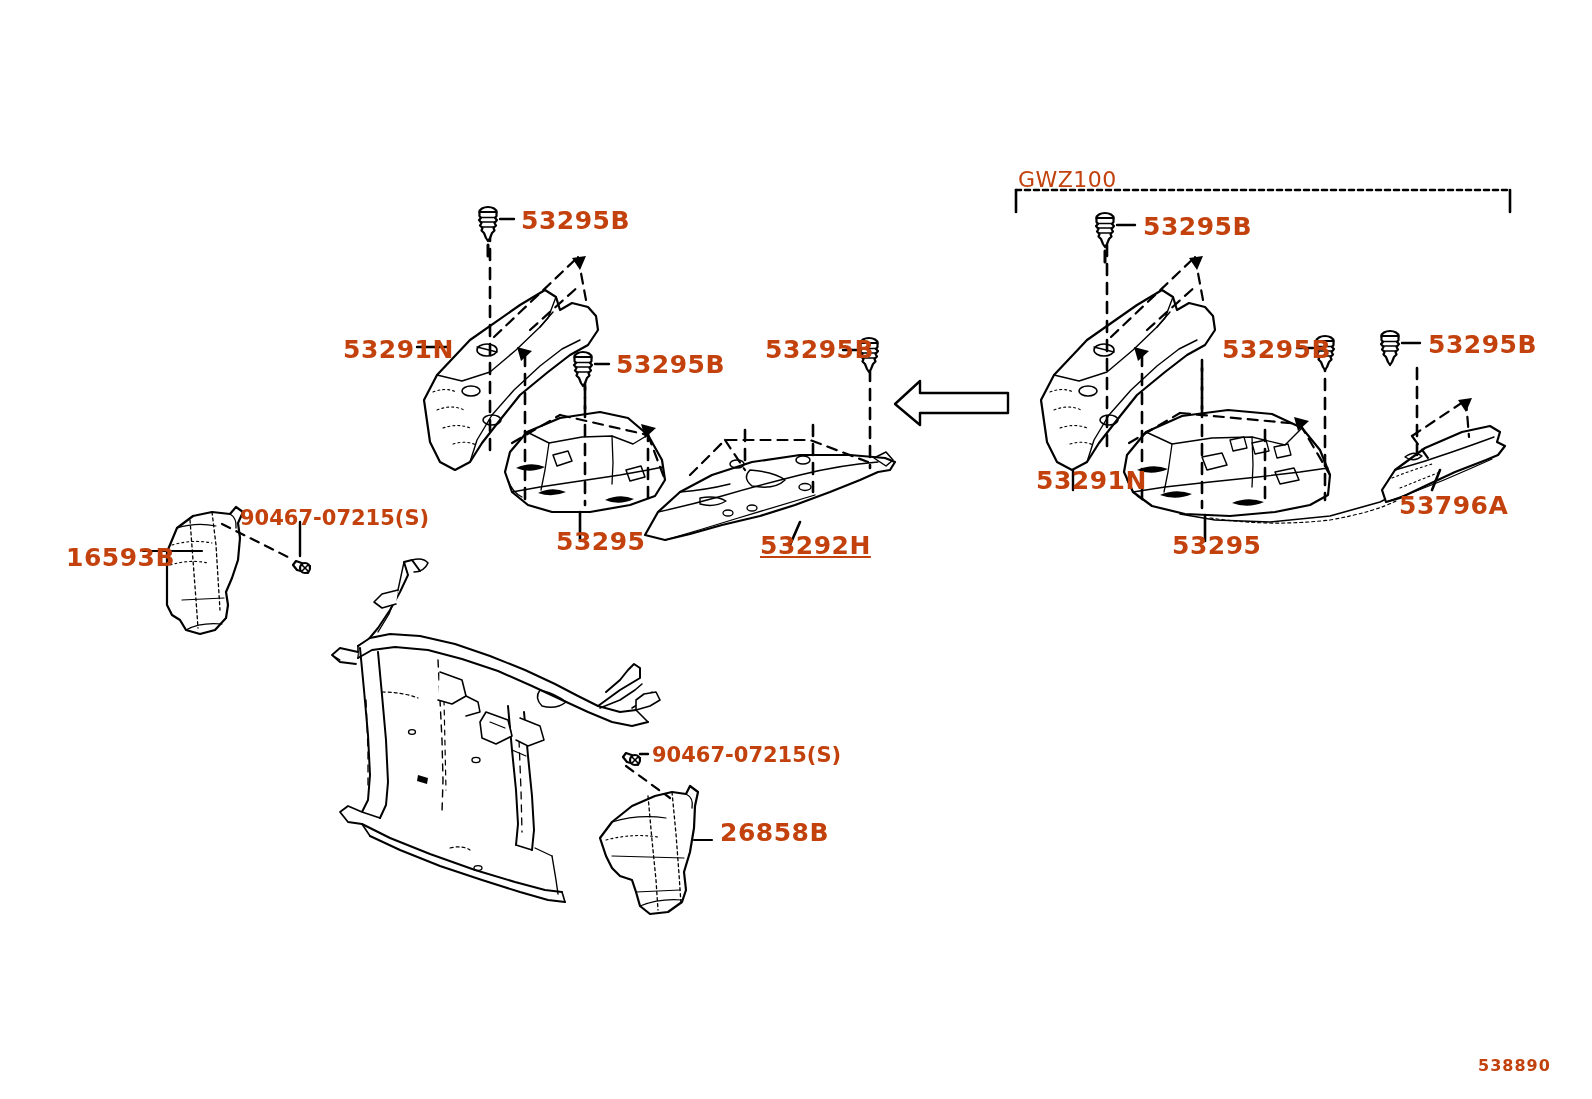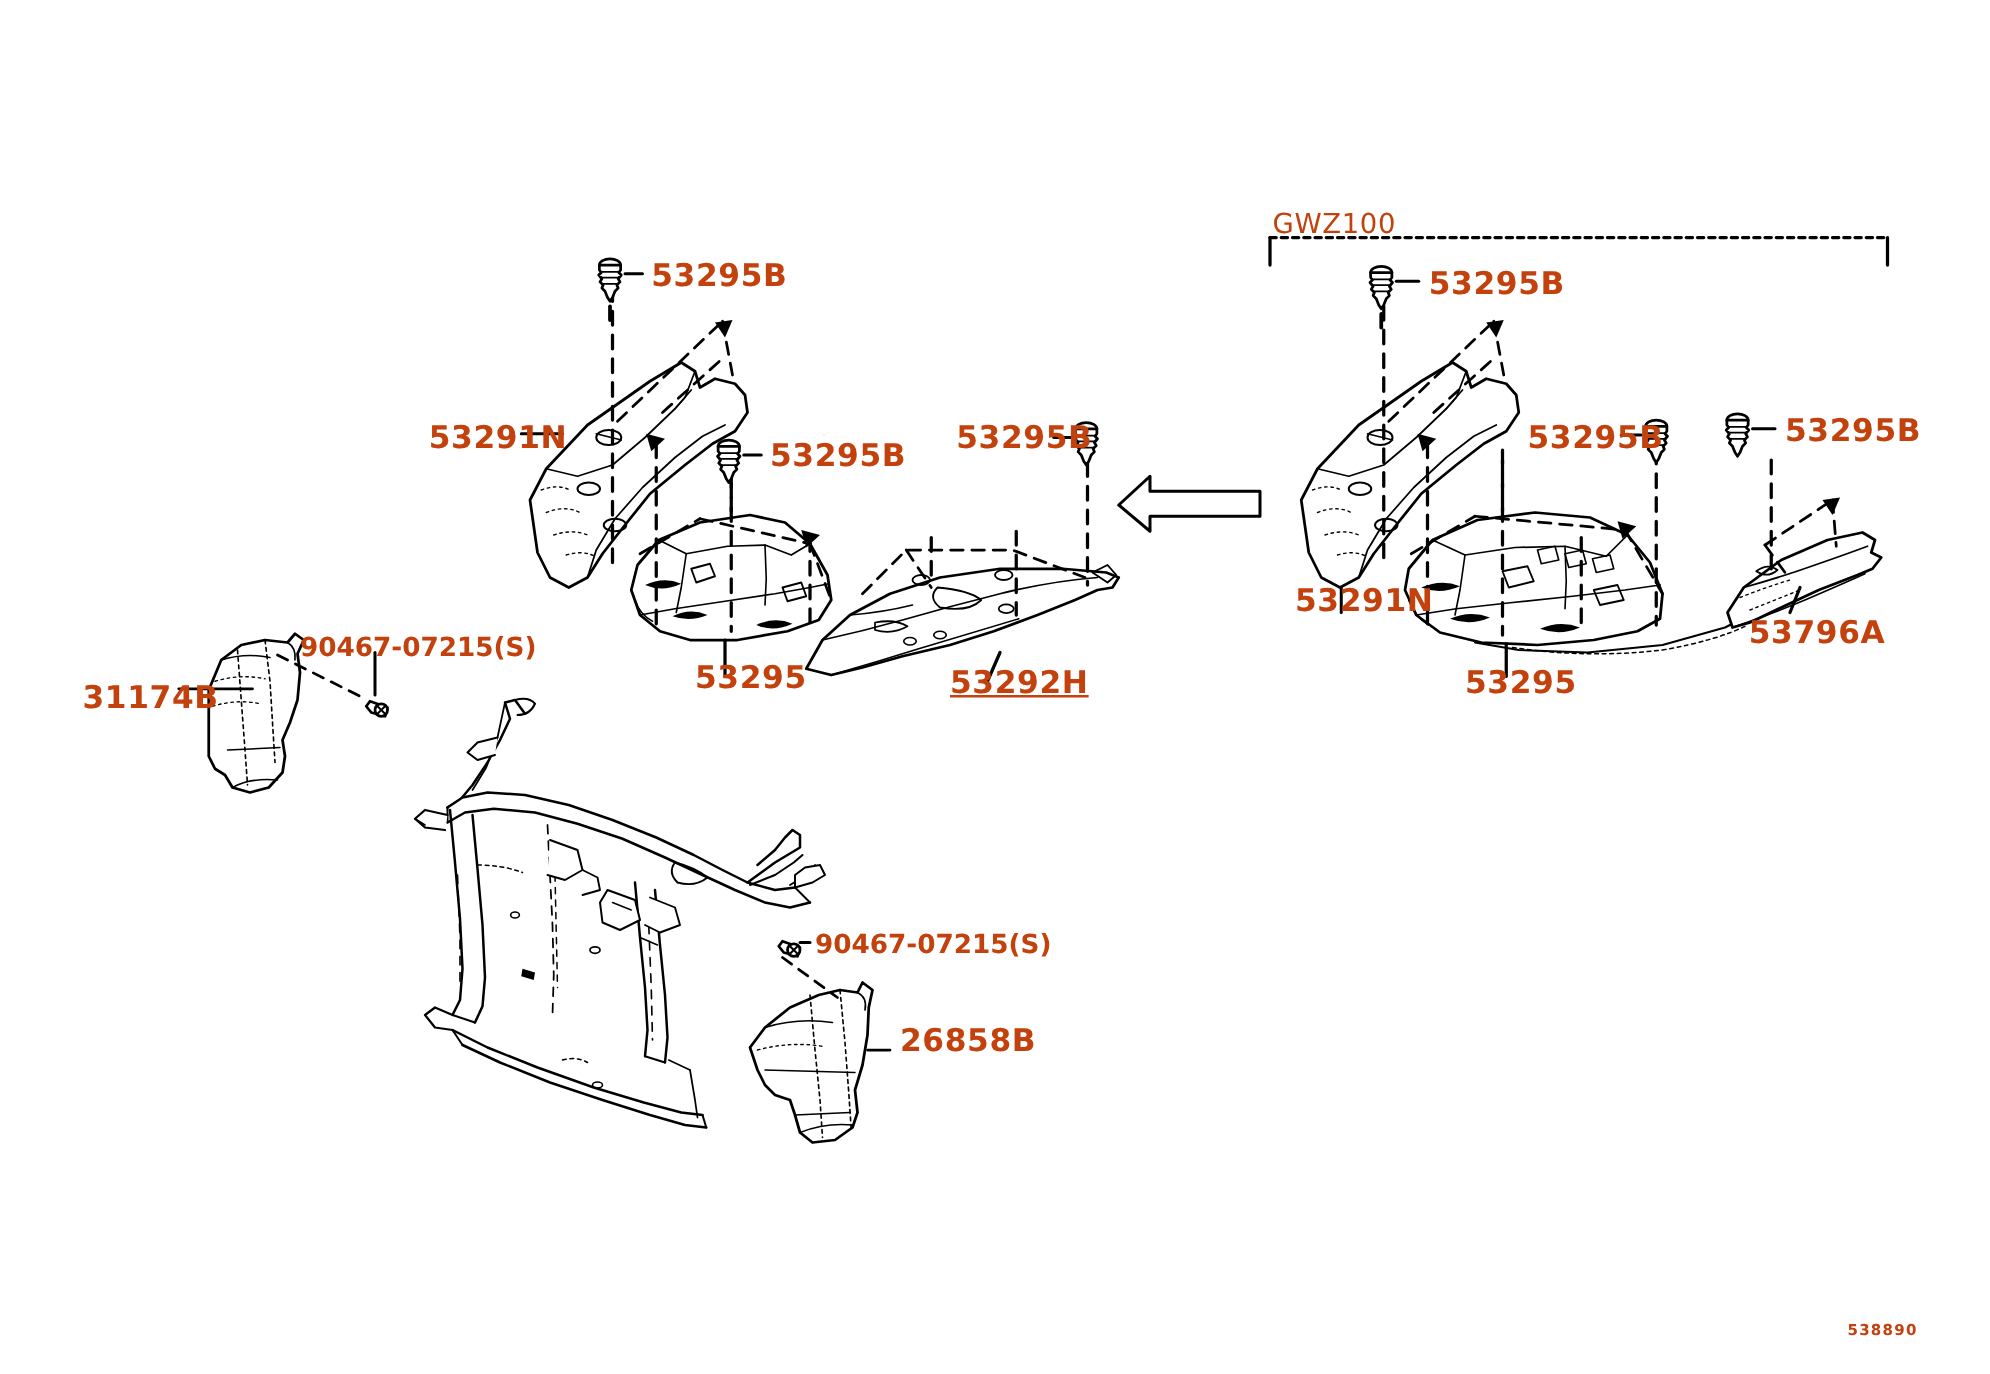--- a/index.html
+++ b/index.html
@@ -37,21 +37,21 @@
     font-size: 21px;
     font-weight: bold;
     letter-spacing: 0px;
   }
   .lbl-grp {
     font-size: 22px;
     font-weight: normal;
     letter-spacing: 0.5px;
   }
   .lbl-id {
-    font-size: 12px;
+    font-size: 16px;
     font-weight: bold;
     letter-spacing: 1px;
   }
 </style>
 </head>
 <body>
 
 <div id="sheet">
 
   <svg width="1592" height="1099" viewBox="0 0 1592 1099">
@@ -434,21 +434,21 @@
   <div class="lbl" style="left:1222px; top:337px;">53295B</div>
 
   <div class="lbl" style="left:1428px; top:332px;">53295B</div>
 
   <div class="lbl" style="left:1036px; top:468px;">53291N</div>
 
   <div class="lbl" style="left:1172px; top:533px;">53295</div>
 
   <div class="lbl" style="left:1399px; top:493px;">53796A</div>
 
-  <div class="lbl" style="left:66px; top:545px;">31174B</div>
+  <div class="lbl" style="left:66px; top:545px;">16593B</div>
 
   <div class="lbl lbl-sm" style="left:240px; top:508px;">90467-07215(S)</div>
 
   <div class="lbl lbl-sm" style="left:652px; top:745px;">90467-07215(S)</div>
 
   <div class="lbl" style="left:720px; top:820px;">26858B</div>
 
   <div class="lbl lbl-id" style="left:1478px; top:1058px;">538890</div>
 
 </div>

